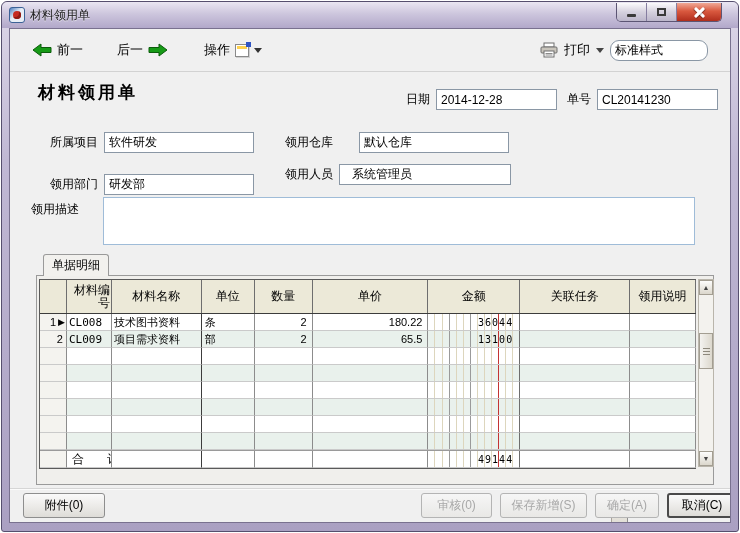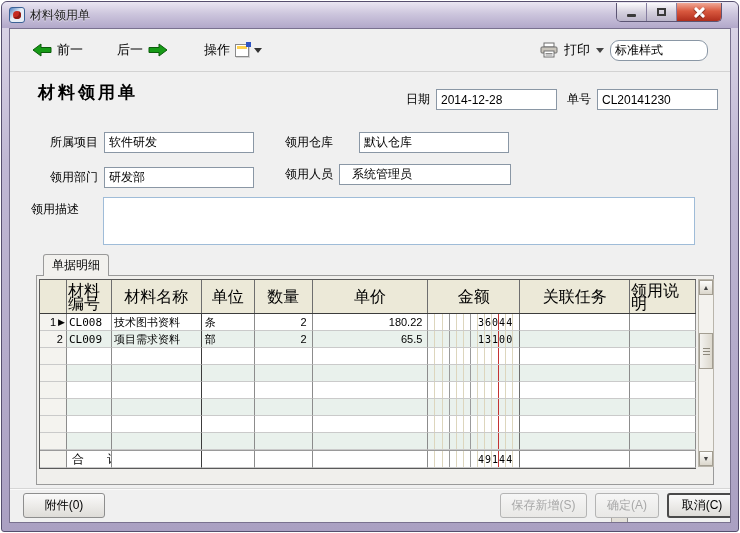--- a/index.html
+++ b/index.html
@@ -65,21 +65,21 @@
   
   .tab{position:absolute;left:33px;top:225px;width:66px;height:22px;background:#f2f1ee;
        border:1px solid #9a9a9a;border-bottom:none;border-radius:3px 3px 0 0;
        display:flex;align-items:center;justify-content:center;font-size:12px;z-index:2;text-align:right;}
   .panel{position:absolute;left:26px;top:246px;width:678px;height:210px;background:#f0efec;
        border:1px solid #9a9a9a;}
 
   
   .grid{position:absolute;left:2px;top:3px;width:657px;border:1px solid #5a5a5a;border-right:none;background:#fff;}
   .grid-head{display:flex;height:34px;background:#ece9d8;border-bottom:1px solid #3c3c3c;}
-  .hcell{display:flex;align-items:center;justify-content:center;text-align:left;font-size:16px;
+  .hcell{display:flex;align-items:center;justify-content:center;text-align:right;font-size:12px;
        border-right:1px solid #6e6e6e;line-height:13px;padding:0 1px;word-break:break-all;}
   .grid-row{display:flex;height:17px;background:#fff;}
   .grid-row.alt{background:#e9f1ec;}
   .grid-row.total{height:18px;background:#fff;border-top:1px solid #9a9a9a;}
   .cell{border-right:1px solid #8c8c8c;border-bottom:1px solid #cacaca;font-size:11px;
        display:flex;align-items:center;overflow:hidden;white-space:nowrap;}
   .c-rownum{justify-content:flex-end;padding-right:1px;background:#f4f3ef;}
   .c-rownum .n{margin-right:2px;}
   .c-rownum .cur{font-size:9px;line-height:1;}
   .c-code{padding-left:2px;font-family:"DejaVu Sans Mono","Liberation Mono",monospace;font-size:11px;}
@@ -196,21 +196,21 @@
 
         </div>
       </div>
       <div class="row-abs" style="left:275px;top:103px;gap:6px;">
         <span class="lbl">领用仓库</span>
         <div class="combo" style="width:150px;margin-left:20px;">
           <span class="val">默认仓库</span>
 
         </div>
       </div>
-      <div class="row-abs" style="left:40px;top:138px;gap:6px;">
+      <div class="row-abs" style="left:40px;top:145px;gap:6px;">
         <span class="lbl">领用部门</span>
         <div class="combo" style="width:150px;">
           <span class="val">研发部</span>
 
         </div>
       </div>
       <div class="row-abs" style="left:275px;top:135px;gap:6px;">
         <span class="lbl">领用人员</span>
         <div class="combo" style="width:172px;padding-left:8px;">
           <span class="val">系统管理员</span>
@@ -496,19 +496,20 @@
             <div class="sb-thumb">
                 <div class="sb-grip"></div>
               </div>
           </div>
           <div class="sb-btn">▼</div>
         </div>
       </div>
 
       <div class="footer-sep"></div>
       <div class="btn" style="left:13px;width:82px;">附件(0)</div>
+      <div class="btn disabled" style="left:411px;width:71px;">审核(0)</div>
       <div class="btn disabled" style="left:490px;width:87px;">保存新增(S)</div>
       <div class="btn disabled" style="left:585px;width:64px;">确定(A)</div>
       <div class="btn default" style="left:657px;width:70px;">取消(C)</div>
 
     </div>
   </div>
 </div>
 
 </body></html>

